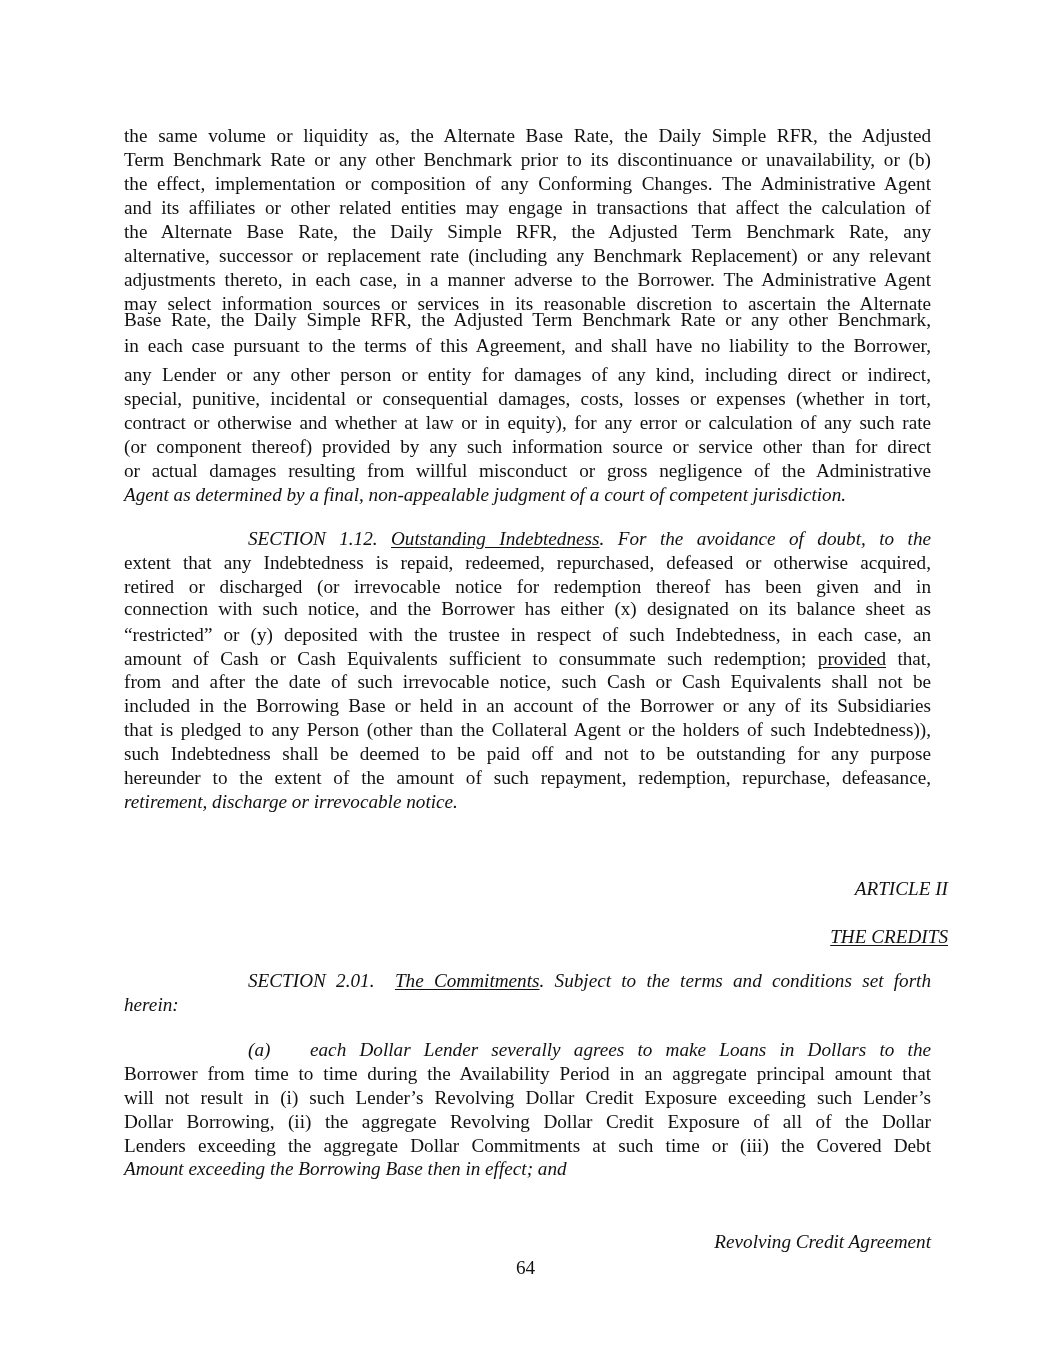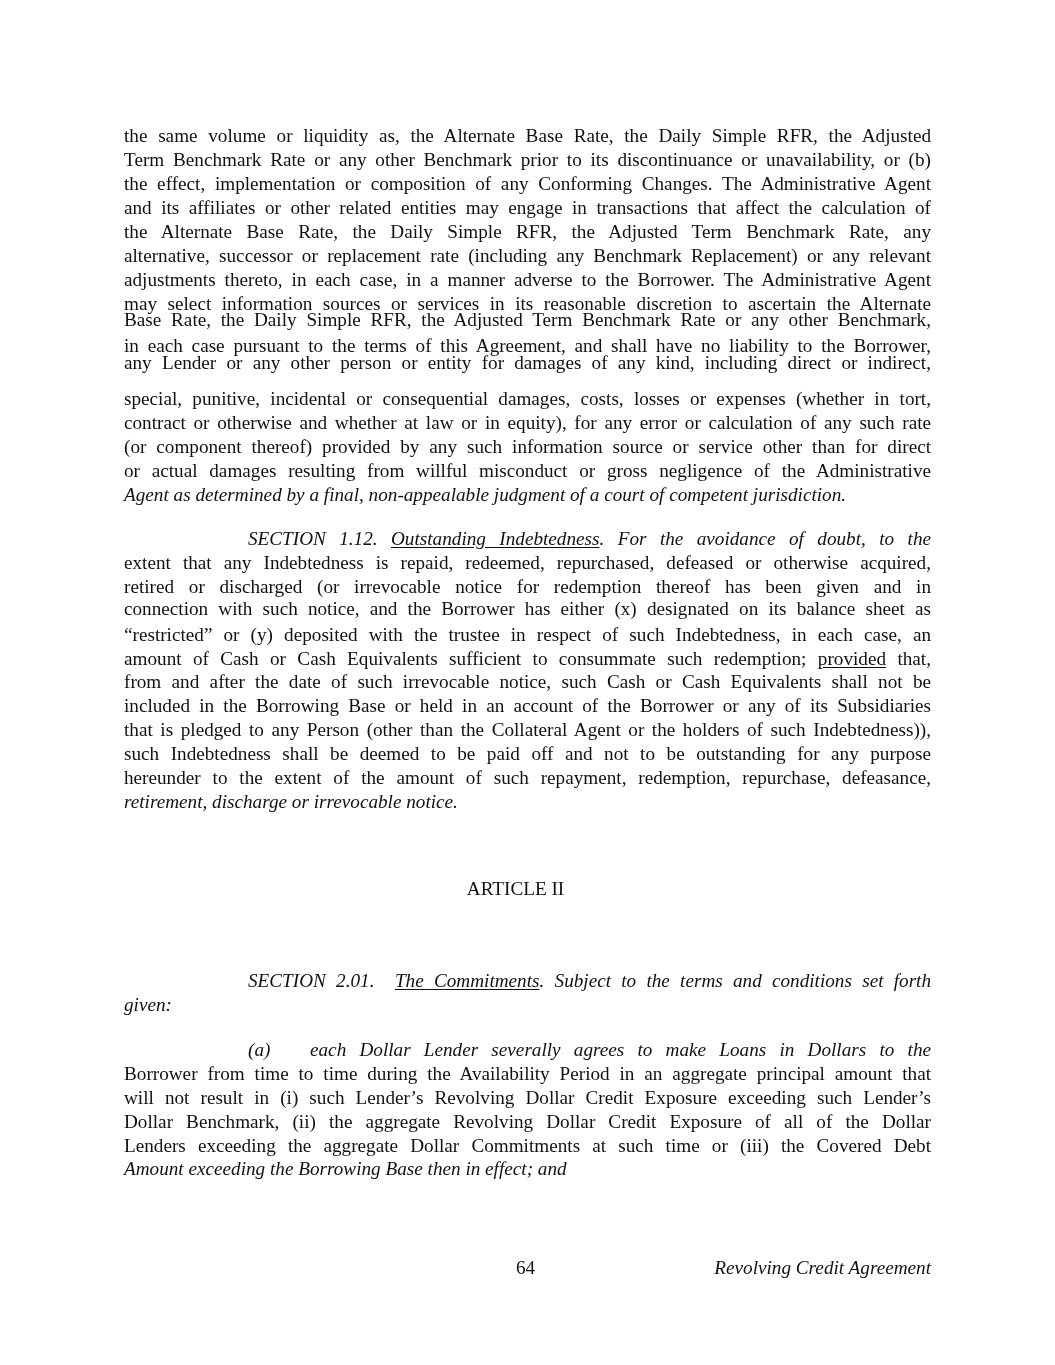--- a/index.html
+++ b/index.html
@@ -9,43 +9,43 @@
     background: #ffffff; color: #111111;
     font-family: "Liberation Serif", "DejaVu Serif", serif;
     font-size: 19.2px;
   }
   .line {
     position: absolute; left: 124px; width: 807px; height: 24px; line-height: 24px;
     white-space: nowrap; text-align: justify; text-align-last: justify;
   }
   .line.last { text-align-last: left; font-style: italic; }
   .line.ind { left: 248px; width: 683px; font-style: italic; }
-  .center { position: absolute; left: 112px; width: 807px; text-align: center; line-height: 24px; }
+  .center { position: absolute; left: 141px; width: 807px; text-align: right; line-height: 24px; font-style: italic; }
   .u { text-decoration: underline; text-underline-offset: 2px; }
   .footer-page { position: absolute; left: 516px; top: 1256px; line-height: 24px; }
-  .footer-title { position: absolute; right: 124px; top: 1256px; line-height: 24px; font-style: italic; }
+  .footer-title { position: absolute; right: 124px; top: 1230px; line-height: 24px; font-style: italic; }
   .tab-a { display: inline-block; width: 62px; }
 </style>
 </head>
 <body>
 
 <div class="page">
 
   <div>
     <div class="line" style="top:124px">the same volume or liquidity as, the Alternate Base Rate, the Daily Simple RFR, the Adjusted</div>
     <div class="line" style="top:148px">Term Benchmark Rate or any other Benchmark prior to its discontinuance or unavailability, or (b)</div>
     <div class="line" style="top:172px">the effect, implementation or composition of any Conforming Changes.  The Administrative Agent</div>
     <div class="line" style="top:196px">and its affiliates or other related entities may engage in transactions that affect the calculation of</div>
     <div class="line" style="top:220px">the Alternate Base Rate, the Daily Simple RFR, the Adjusted Term Benchmark Rate, any</div>
     <div class="line" style="top:244px">alternative, successor or replacement rate (including any Benchmark Replacement) or any relevant</div>
     <div class="line" style="top:268px">adjustments thereto, in each case, in a manner adverse to the Borrower.  The Administrative Agent</div>
     <div class="line" style="top:292px">may select information sources or services in its reasonable discretion to ascertain the Alternate</div>
     <div class="line" style="top:308px">Base Rate, the Daily Simple RFR, the Adjusted Term Benchmark Rate or any other Benchmark,</div>
     <div class="line" style="top:334px">in each case pursuant to the terms of this Agreement, and shall have no liability to the Borrower,</div>
-    <div class="line" style="top:351px">any Lender or any other person or entity for damages of any kind, including direct or indirect,</div>
+    <div class="line" style="top:363px">any Lender or any other person or entity for damages of any kind, including direct or indirect,</div>
     <div class="line" style="top:387px">special, punitive, incidental or consequential damages, costs, losses or expenses (whether in tort,</div>
     <div class="line" style="top:411px">contract or otherwise and whether at law or in equity), for any error or calculation of any such rate</div>
     <div class="line" style="top:435px">(or component thereof) provided by any such information source or service other than for direct</div>
     <div class="line" style="top:459px">or actual damages resulting from willful misconduct or gross negligence of the Administrative</div>
     <div class="line last" style="top:483px">Agent as determined by a final, non-appealable judgment of a court of competent jurisdiction.</div>
   </div>
 
   <div>
     <div class="line ind" style="top:527px"><span>SECTION 1.12.</span> <span class="u">Outstanding Indebtedness</span><span>.  For the avoidance of doubt, to the</span></div>
     <div class="line" style="top:551px">extent that any Indebtedness is repaid, redeemed, repurchased, defeased or otherwise acquired,</div>
@@ -55,30 +55,31 @@
     <div class="line" style="top:647px"><span>amount of Cash or Cash Equivalents sufficient to consummate such redemption; </span><span class="u">provided</span><span> that,</span></div>
     <div class="line" style="top:670px">from and after the date of such irrevocable notice, such Cash or Cash Equivalents shall not be</div>
     <div class="line" style="top:694px">included in the Borrowing Base or held in an account of the Borrower or any of its Subsidiaries</div>
     <div class="line" style="top:718px">that is pledged to any Person (other than the Collateral Agent or the holders of such Indebtedness)),</div>
     <div class="line" style="top:742px">such Indebtedness shall be deemed to be paid off and not to be outstanding for any purpose</div>
     <div class="line" style="top:766px">hereunder to the extent of the amount of such repayment, redemption, repurchase, defeasance,</div>
     <div class="line last" style="top:790px">retirement, discharge or irrevocable notice.</div>
   </div>
 
   <div class="center" style="top:877px">ARTICLE II</div>
+  <div class="center" style="top:925px"><span class="u">THE CREDITS</span></div>
 
   <div>
     <div class="line ind" style="top:969px"><span>SECTION 2.01.</span>&nbsp; <span class="u">The Commitments</span><span>.  Subject to the terms and conditions set forth</span></div>
-    <div class="line last" style="top:993px">given:</div>
+    <div class="line last" style="top:993px">herein:</div>
   </div>
 
   <div>
     <div class="line ind" style="top:1038px"><span class="tab-a">(a)</span><span>each Dollar Lender severally agrees to make Loans in Dollars to the</span></div>
     <div class="line" style="top:1062px">Borrower from time to time during the Availability Period in an aggregate principal amount that</div>
     <div class="line" style="top:1086px">will not result in (i) such Lender’s Revolving Dollar Credit Exposure exceeding such Lender’s</div>
-    <div class="line" style="top:1110px">Dollar Benchmark, (ii) the aggregate Revolving Dollar Credit Exposure of all of the Dollar</div>
+    <div class="line" style="top:1110px">Dollar Borrowing, (ii) the aggregate Revolving Dollar Credit Exposure of all of the Dollar</div>
     <div class="line" style="top:1134px">Lenders exceeding the aggregate Dollar Commitments at such time or (iii) the Covered Debt</div>
     <div class="line last" style="top:1157px">Amount exceeding the Borrowing Base then in effect; and</div>
   </div>
 
   <div class="footer-page">64</div>
   <div class="footer-title">Revolving Credit Agreement</div>
 </div>
 
 </body></html>

